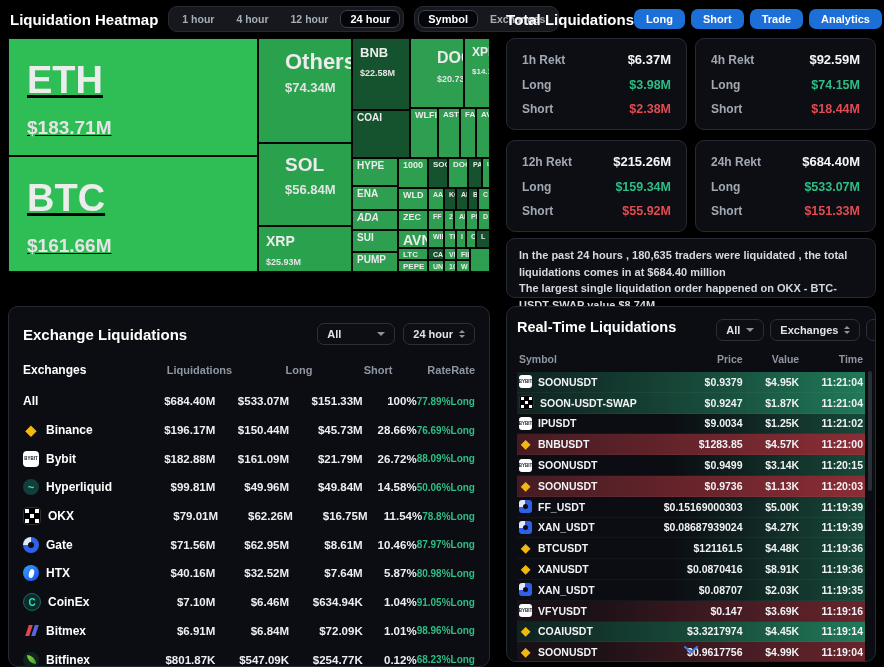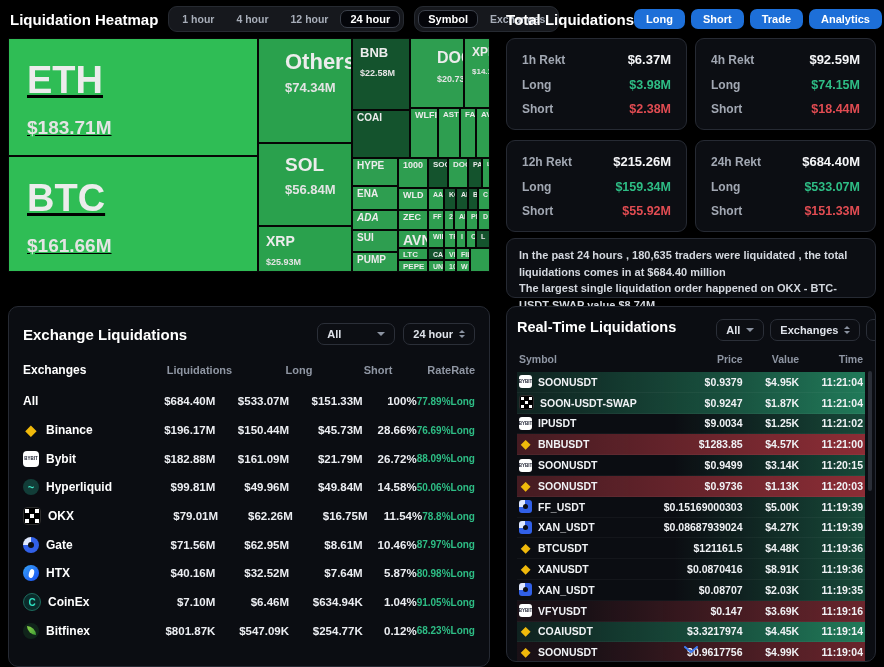--- a/index.html
+++ b/index.html
@@ -471,20 +471,31 @@
           <span class="">CoinEx</span>
         </span>
         <span class="c-liq">$7.10M</span>
         <span class="c-long">$6.46M</span>
         <span class="c-short">$634.94K</span>
         <span class="c-rate">1.04%</span>
         <span class="c-lrate">91.05%Long</span>
       </div>
       <div class="ex-row">
         <span class="c-name">
+          <span class="ic ic-bitmex"></span>
+          <span class="">Bitmex</span>
+        </span>
+        <span class="c-liq">$6.91M</span>
+        <span class="c-long">$6.84M</span>
+        <span class="c-short">$72.09K</span>
+        <span class="c-rate">1.01%</span>
+        <span class="c-lrate">98.96%Long</span>
+      </div>
+      <div class="ex-row">
+        <span class="c-name">
           <span class="ic ic-bitfinex"></span>
           <span class="">Bitfinex</span>
         </span>
         <span class="c-liq">$801.87K</span>
         <span class="c-long">$547.09K</span>
         <span class="c-short">$254.77K</span>
         <span class="c-rate">0.12%</span>
         <span class="c-lrate">68.23%Long</span>
       </div>
     </div>

